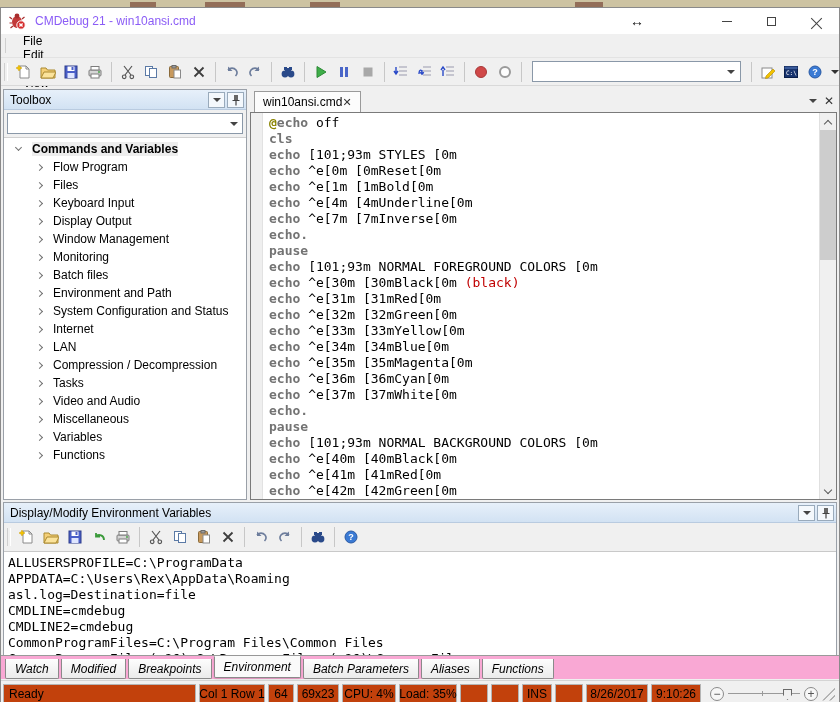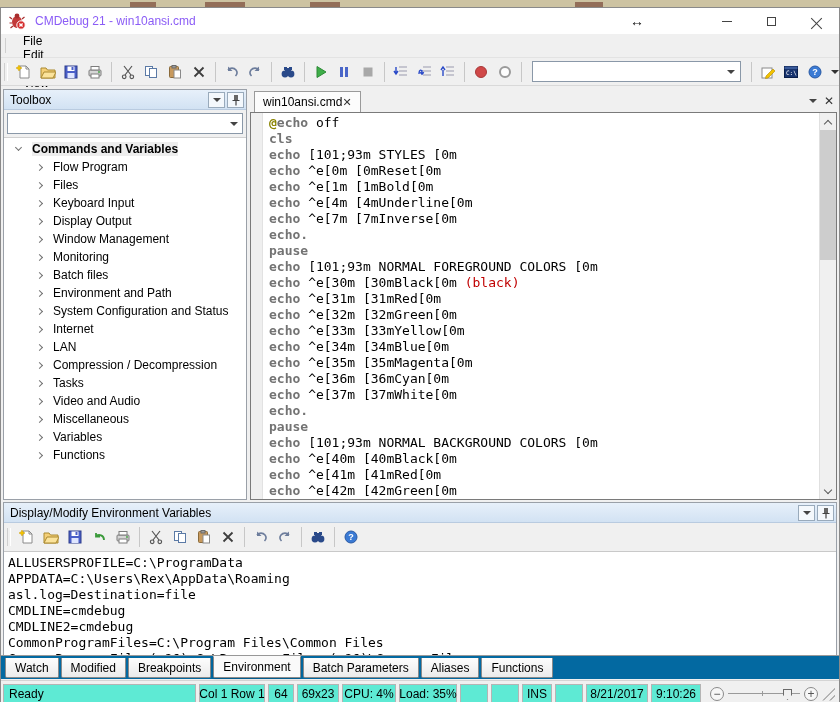--- a/index.html
+++ b/index.html
@@ -82,27 +82,27 @@
   .vs-track { flex:1; width:100%; position:relative; }
   .vs-thumb { position:absolute; top:0; left:0; width:100%; height:130px; background:#cdcdcd; }
 
   
   .bottom-panel { flex:0 0 auto; display:flex; flex-direction:column; margin:2px 2px 0 2px; border:1px solid #9aa0a8; border-bottom:0; }
   .env-toolbar { height:28px; background:#f0f0f0; display:flex; align-items:center; }
   .env-text { height:104px; background:#fff; border-top:1px solid #c9c9c9; overflow:hidden; padding:3px 0 0 4px; }
   .env-line { font:13px/16px "DejaVu Sans Mono",monospace; white-space:pre; }
 
   
-  .doctabs { height:24px; display:flex; align-items:center; padding:1px 2px 0 4px; background:#0369a1; border-top:1px solid #9a9a9a; flex:0 0 auto; }
+  .doctabs { height:24px; display:flex; align-items:flex-end; padding:1px 2px 0 4px; background:#f9a8d4; border-top:1px solid #9a9a9a; flex:0 0 auto;font-style:italic; }
   .dtab { height:20px; padding:0 9px; display:flex; align-items:center; background:linear-gradient(#fdfdfd,#ebebeb); border:1px solid #8a8a8a; border-radius:0 0 2px 2px; border-top:0; margin-right:2px; cursor:default; }
   .dtab.active { background:#fafafa; height:22px; font-weight:normal; box-shadow:0 1px 2px rgba(0,0,0,.15); position:relative; top:-1px; border-top:1px solid #fafafa; }
 
   
   .statusbar { height:26px; margin-top:1px; background:#f0f0f0; border-top:1px solid #d4d4d4; display:flex; align-items:center; padding:2px 2px; gap:3px; flex:0 0 auto; }
-  .sb-seg { height:20px; border:1px solid #b4b4b4; display:flex; align-items:center; justify-content:center; padding:0 5px; white-space:nowrap; background:#5eead4; }
+  .sb-seg { height:20px; border:1px solid #b4b4b4; display:flex; align-items:center; justify-content:center; padding:0 5px; white-space:nowrap; background:#c2410c; }
   .sb-ready { width:193px; justify-content:flex-start; }
   .sb-slider { flex:1; display:flex; align-items:center; justify-content:flex-end; gap:4px; padding-right:2px; }
   .zoom-circle { width:14px; height:14px; border:1px solid #8a8a8a; border-radius:50%; display:flex; align-items:center; justify-content:center; color:#555; font-size:12px; line-height:1; background:#f7f7f7; }
   .zoom-track { position:relative; width:72px; height:1px; background:#9a9a9a; }
   .zoom-tick { position:absolute; left:34px; top:-2px; width:1px; height:5px; background:#9a9a9a; }
   .zoom-thumb { position:absolute; left:55px; top:-4px; width:9px; height:11px; background:#f0f0f0; border:1px solid #6a6a6a; clip-path:polygon(0 0,100% 0,100% 55%,50% 100%,0 55%); }
   .resize-grip { width:13px; height:13px; align-self:flex-end; clip-path:polygon(100% 0,100% 100%,0 100%); background:repeating-linear-gradient(135deg,#b0b0b0 0 1.5px,transparent 1.5px 4.5px); }
 </style>
 </head>
 <body>
@@ -653,21 +653,21 @@
     <div class="sb-seg sb-ready">Ready</div>
     <div class="sb-seg" style="width:66px">Col 1 Row 1</div>
     <div class="sb-seg" style="width:26px">64</div>
     <div class="sb-seg" style="width:42px">69x23</div>
     <div class="sb-seg" style="width:54px">CPU: 4%</div>
     <div class="sb-seg" style="width:58px">Load: 35%</div>
     <div class="sb-seg" style="width:28px"></div>
     <div class="sb-seg" style="width:28px"></div>
     <div class="sb-seg" style="width:30px">INS</div>
     <div class="sb-seg" style="width:28px"></div>
-    <div class="sb-seg" style="width:62px">8/21/2017</div>
+    <div class="sb-seg" style="width:62px">8/26/2017</div>
     <div class="sb-seg" style="width:50px">9:10:26</div>
     <div class="sb-slider">
       <span class="zoom-circle">−</span>
       <span class="zoom-track">
         <span class="zoom-tick"></span>
         <span class="zoom-thumb"></span>
       </span>
       <span class="zoom-circle">+</span>
       <span class="resize-grip"></span>
     </div>

